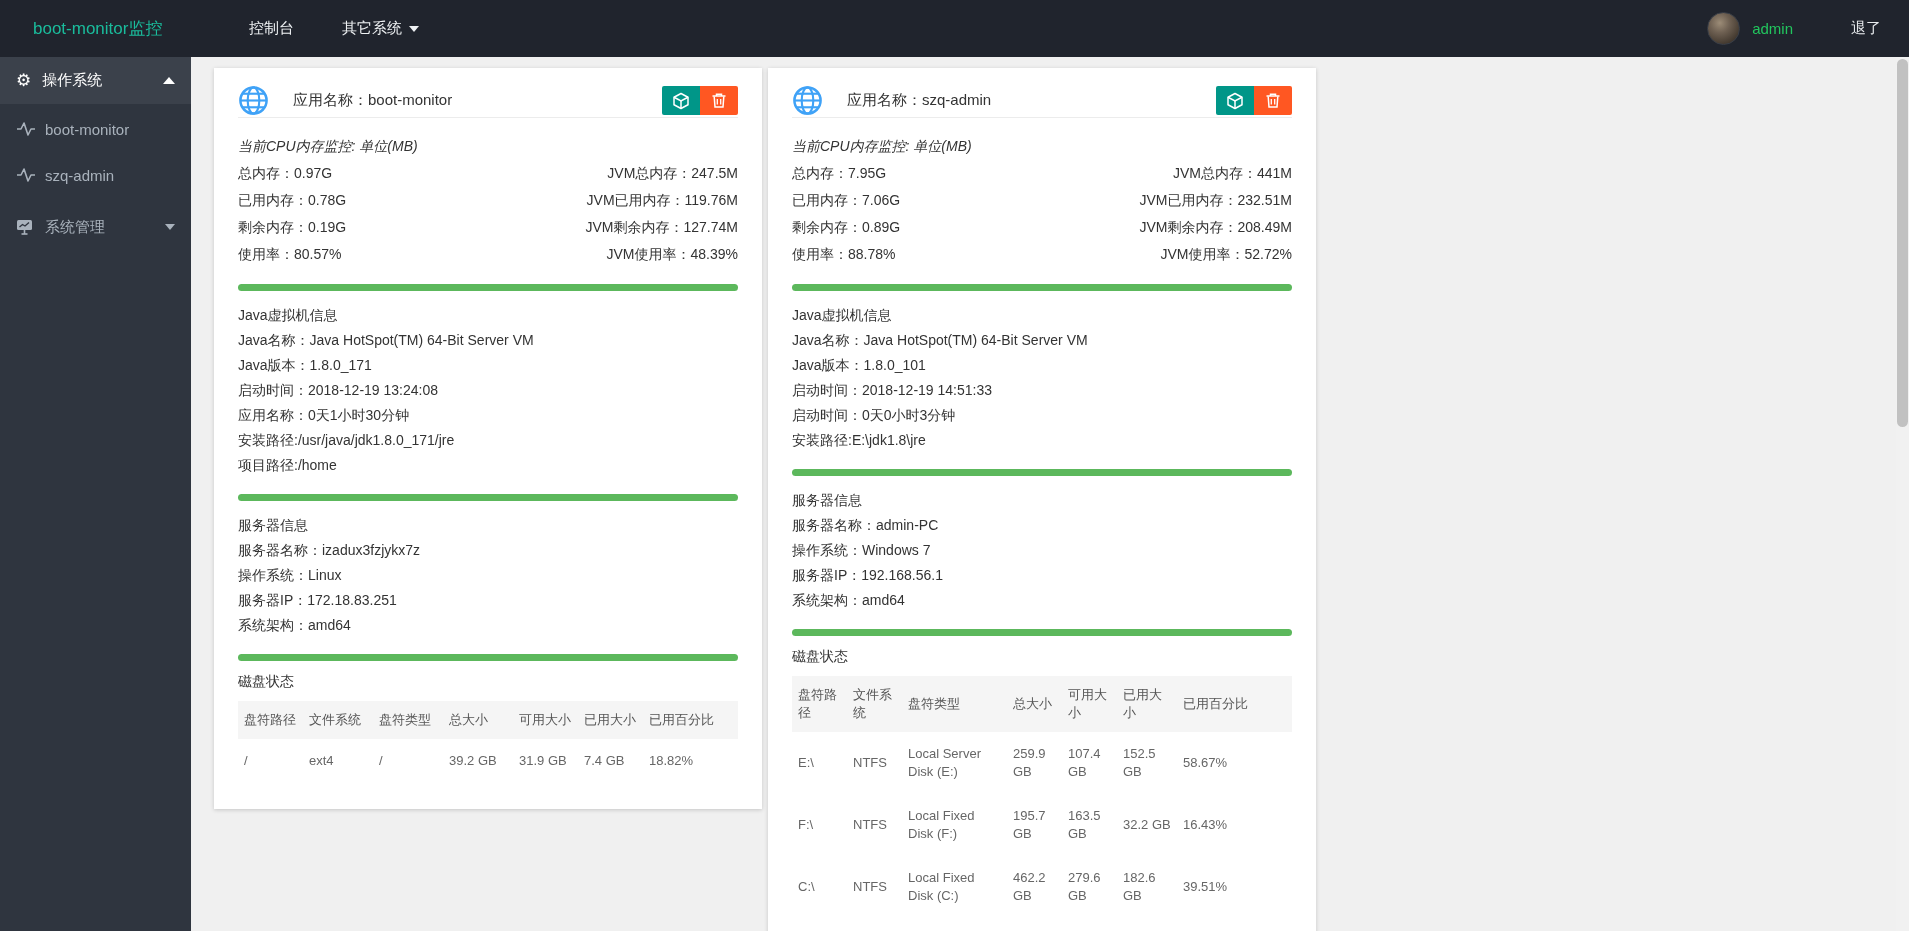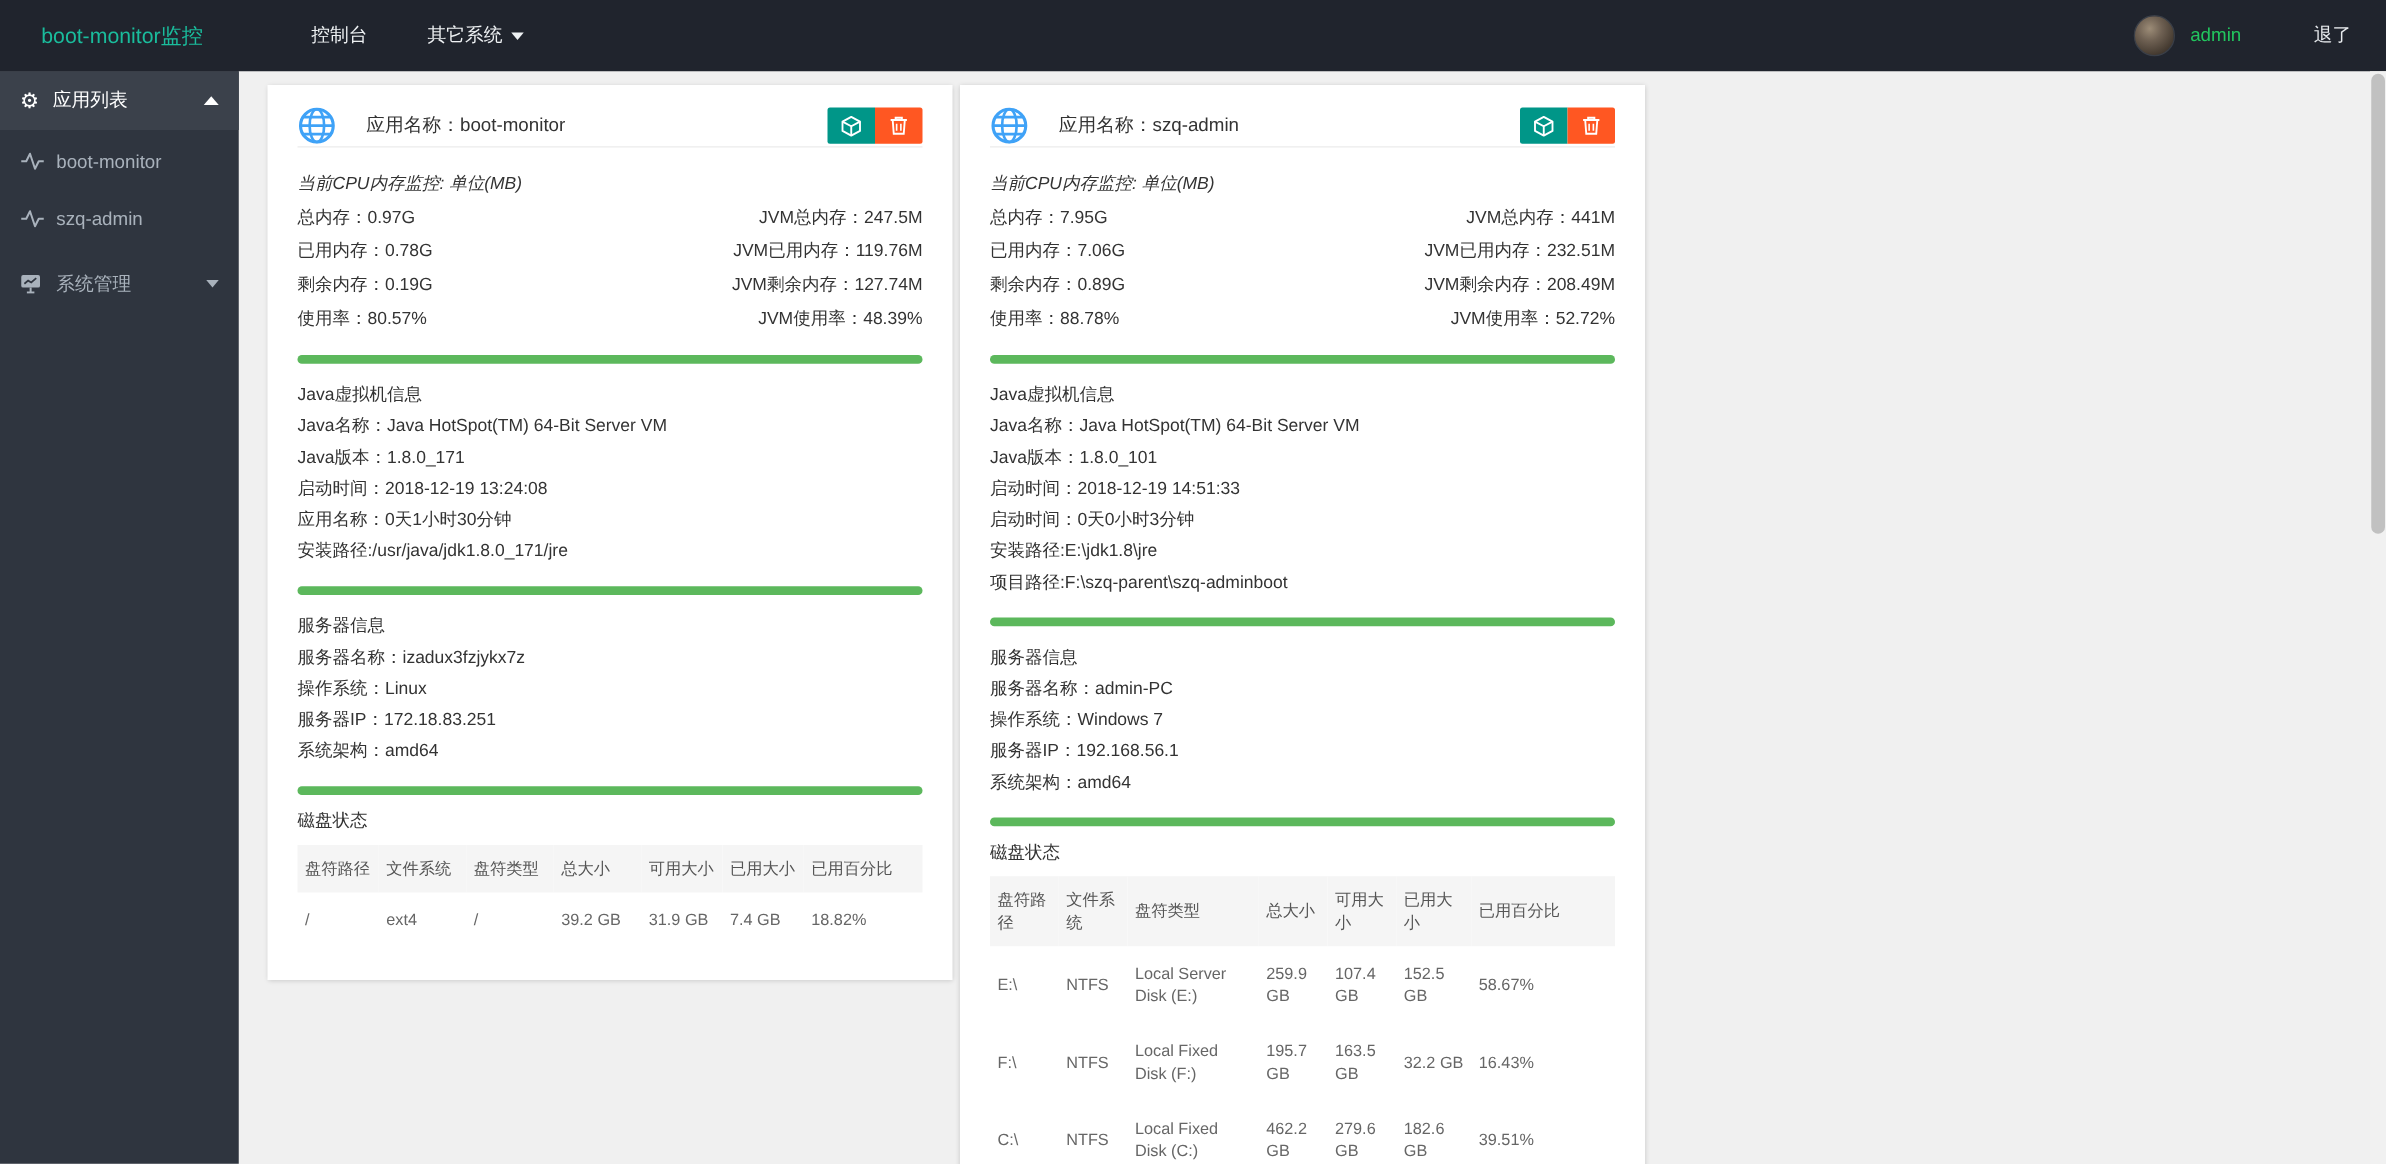--- a/index.html
+++ b/index.html
@@ -87,21 +87,21 @@
   <div class="nav-right">
     <span class="avatar"></span>
     <span class="uname">admin</span>
     <a class="logout">退了</a>
   </div>
 </nav>
 
 <aside class="sidebar">
   <div class="side-header">
     <span class="gear">⚙</span>
-    <span>应用列表</span>
+    <span>操作系统</span>
     <i class="caret-up"></i>
   </div>
   <div id="side-apps">
       <div class="side-item">
         <svg class="s-icon" viewBox="0 0 20 16">
           <polyline points="1,8 5,8 8,2 12,14 15,8 19,8" fill="none" stroke="#a9b2bc" stroke-width="1.6" stroke-linejoin="round"></polyline>
         </svg>
         <span>boot-monitor</span>
       </div>
       <div class="side-item">
@@ -176,20 +176,21 @@
         </div>
     <div class="bar"></div>
 
     <div class="sect-heading jvm-h">Java虚拟机信息</div>
     <div class="jvm-lines">
           <div class="info-line">Java名称：Java HotSpot(TM) 64-Bit Server VM</div>
           <div class="info-line">Java版本：1.8.0_171</div>
           <div class="info-line">启动时间：2018-12-19 13:24:08</div>
           <div class="info-line">应用名称：0天1小时30分钟</div>
           <div class="info-line">安装路径:/usr/java/jdk1.8.0_171/jre</div>
+          <div class="info-line">项目路径:/home</div>
         </div>
     <div class="bar"></div>
 
     <div class="sect-heading srv-h">服务器信息</div>
     <div class="srv-lines">
           <div class="info-line">服务器名称：izadux3fzjykx7z</div>
           <div class="info-line">操作系统：Linux</div>
           <div class="info-line">服务器IP：172.18.83.251</div>
           <div class="info-line">系统架构：amd64</div>
         </div>
@@ -282,21 +283,20 @@
         </div>
     <div class="bar"></div>
 
     <div class="sect-heading jvm-h">Java虚拟机信息</div>
     <div class="jvm-lines">
           <div class="info-line">Java名称：Java HotSpot(TM) 64-Bit Server VM</div>
           <div class="info-line">Java版本：1.8.0_101</div>
           <div class="info-line">启动时间：2018-12-19 14:51:33</div>
           <div class="info-line">启动时间：0天0小时3分钟</div>
           <div class="info-line">安装路径:E:\jdk1.8\jre</div>
-          <div class="info-line">项目路径:F:\szq-parent\szq-adminboot</div>
         </div>
     <div class="bar"></div>
 
     <div class="sect-heading srv-h">服务器信息</div>
     <div class="srv-lines">
           <div class="info-line">服务器名称：admin-PC</div>
           <div class="info-line">操作系统：Windows 7</div>
           <div class="info-line">服务器IP：192.168.56.1</div>
           <div class="info-line">系统架构：amd64</div>
         </div>

